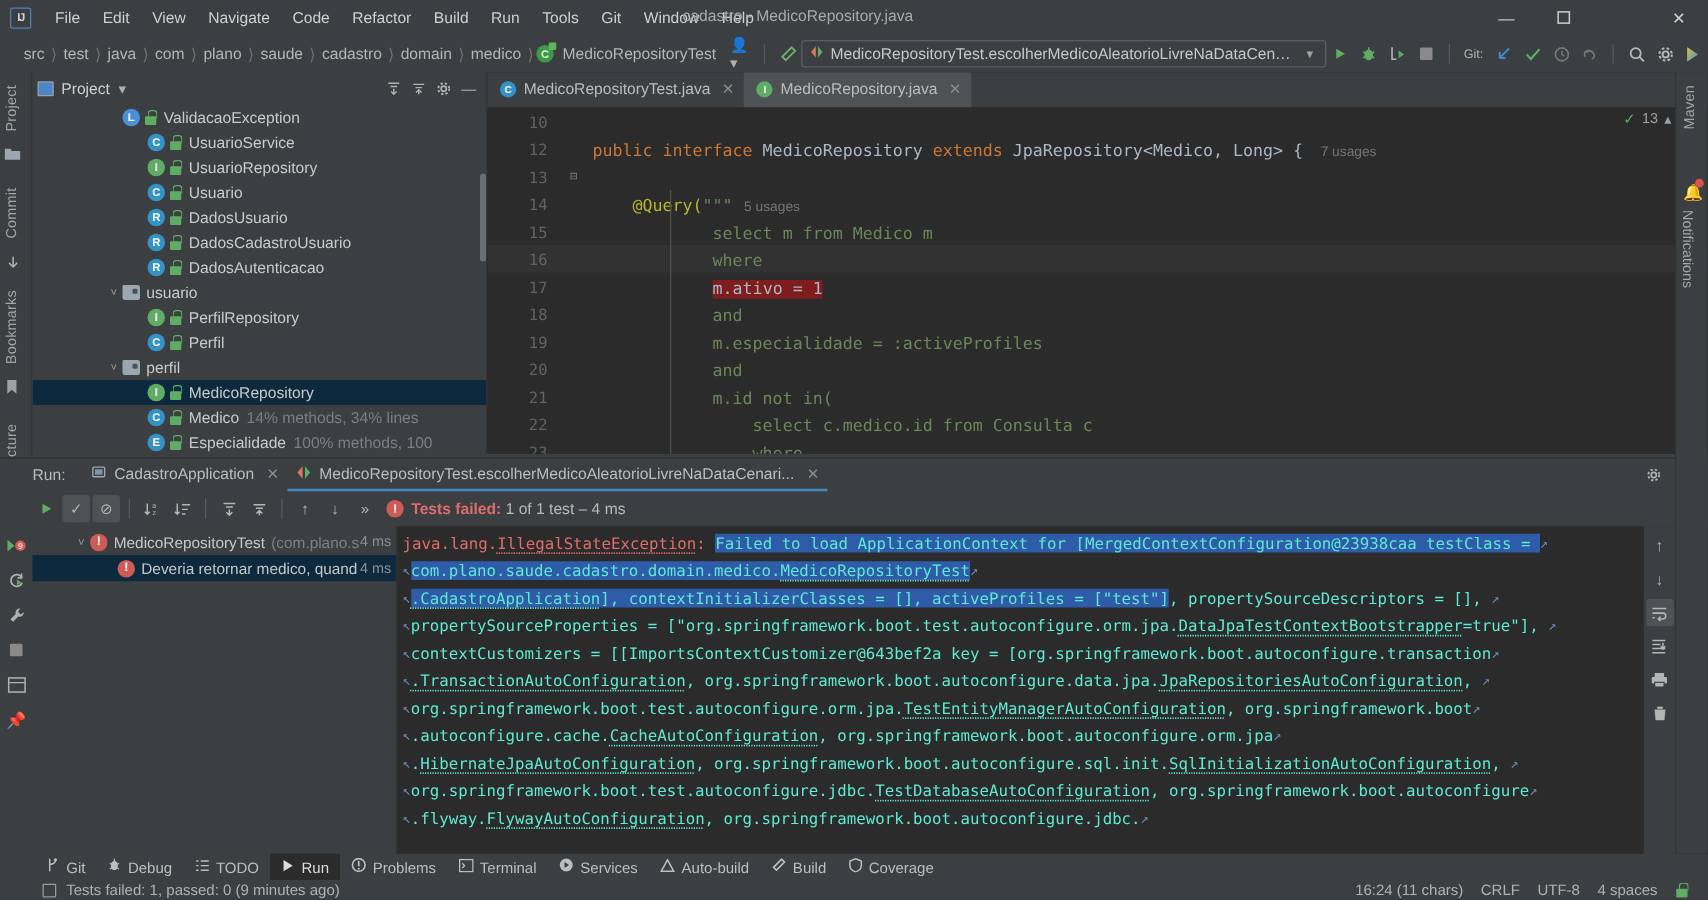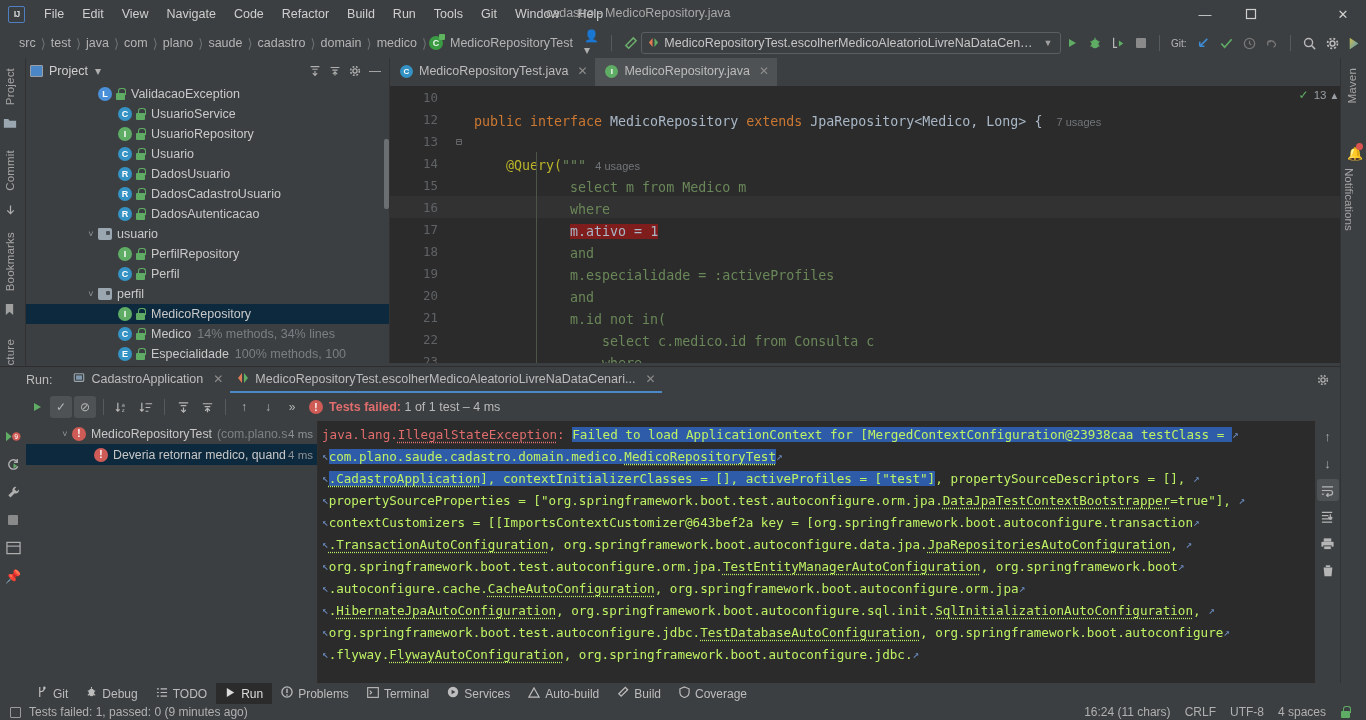--- a/index.html
+++ b/index.html
@@ -229,21 +229,21 @@
   .test-name { color:#c7c7c7; margin-left:5px; }
   .test-pkg { color:#7d8185; margin-left:5px; }
   .test-time { margin-left:auto; color:#8c9094; font-size:11.5px;}
   .console {
     flex: 1; background: #2b2b2b; font-family:"DejaVu Sans Mono", monospace;
     font-size:12.6px; overflow:hidden; position: relative; padding-top: 2px;
   }
   .conline { height: 22px; display:flex; align-items:center; white-space: pre; padding-left:4px;}
   .exname { color:#e06c6c; background:#2b2b2b; }
   .sel-blue { background: #2f5ca8; }
-  .msg { color:#bef264; }
+  .msg { color:#5eead4; }
   .wrapmark { color:#6b8cc0; font-size:11px; }
   .link-dot { text-decoration: underline; text-decoration-style: dotted; text-underline-offset:3px; }
   .con-scroll { position:absolute; right:1px; top:2px; width:6px; height:34px; background:#5b6063; border-radius:3px;}
 
   .run-right {
     position:absolute; right:26px; top:54px; width:25px; height:263px; background:#3c3f41;
     display:flex; flex-direction:column; align-items:center; padding-top:4px; gap:5px;
   }
   .rr-ico { width:22px;height:22px;display:flex;align-items:center;justify-content:center;
     color:#aeaeae; font-size:13px; border-radius:3px;}
@@ -266,21 +266,21 @@
   }
   .bbtn {
     display:flex;align-items:center;gap:5px; padding: 2px 9px; color:#bdbdbd; font-size:12px;
     height: 21px;
   }
   .bbtn.active { background:#2b2b2b; color:#dcdcdc; }
   .statusbar {
     position: absolute; left:0; top:704px; width:1366px; height:16px;
     background:#3c3f41; display:flex; align-items:center; padding: 0 10px;
   }
-  .sb-left { display:flex; align-items:center; gap:8px; color:#b0b0b0; font-size:12px;}
+  .sb-left { display:flex; align-items:center; gap:8px; color:#b0b0b0; font-size:12px;margin-left:24px;}
   .sb-right { margin-left:auto; display:flex; align-items:center; gap:14px; color:#b0b0b0; font-size:12px;}
   .sq-ico { width:11px; height:11px; border:1.4px solid #9a9a9a; border-radius:1px; }
   .tri { width:0;height:0;border-left:7px solid #5fad65;border-top:4.5px solid transparent;border-bottom:4.5px solid transparent;}
   .stop-sq { width:10px;height:10px;background:#8a8a8a;border-radius:1px;}
 </style>
 </head>
 <body>
 
 <div class="app">
 
@@ -610,21 +610,21 @@
         </span>
         <span>MedicoRepository.java</span>
         <span class="x">✕</span>
       </div>
       <div class="gear-right">⋮</div>
     </div>
     <div class="codearea" id="code-area">
 
     <div class="cline"><span class="gutter">10</span><span class="fold"></span><span class="code"><span class="kw">public interface </span><span class="cls">MedicoRepository </span><span class="kw">extends </span><span class="cls">JpaRepository&lt;Medico, Long&gt; { </span><span class="usages">  7 usages</span></span></div>
         <div class="cline"><span class="gutter">12</span><span class="fold"></span><span class="code"></span></div>
-        <div class="cline"><span class="gutter">13</span><span class="fold">⊟</span><span class="code"><span class="plain">    </span><span class="ann">@Query(</span><span class="str">"""</span><span class="usages">   4 usages</span></span></div>
+        <div class="cline"><span class="gutter">13</span><span class="fold">⊟</span><span class="code"><span class="plain">    </span><span class="ann">@Query(</span><span class="str">"""</span><span class="usages">   5 usages</span></span></div>
         <div class="cline"><span class="gutter">14</span><span class="fold"></span><span class="code"><span class="str">            select m from Medico m</span></span></div>
         <div class="cline"><span class="gutter">15</span><span class="fold"></span><span class="code"><span class="str">            where</span></span></div>
         <div class="cline hl"><span class="gutter">16</span><span class="fold"></span><span class="code"><span class="str">            </span><span class="selhl">m.ativo = 1</span></span></div>
         <div class="cline"><span class="gutter">17</span><span class="fold"></span><span class="code"><span class="str">            and</span></span></div>
         <div class="cline"><span class="gutter">18</span><span class="fold"></span><span class="code"><span class="str">            m.especialidade = :activeProfiles</span></span></div>
         <div class="cline"><span class="gutter">19</span><span class="fold"></span><span class="code"><span class="str">            and</span></span></div>
         <div class="cline"><span class="gutter">20</span><span class="fold"></span><span class="code"><span class="str">            m.id not in(</span></span></div>
         <div class="cline"><span class="gutter">21</span><span class="fold"></span><span class="code"><span class="str">                select c.medico.id from Consulta c</span></span></div>
         <div class="cline"><span class="gutter">22</span><span class="fold"></span><span class="code"><span class="str">                where</span></span></div>
         <div class="cline"><span class="gutter">23</span><span class="fold"></span><span class="code"><span class="str">                c.data = :data</span></span></div>

